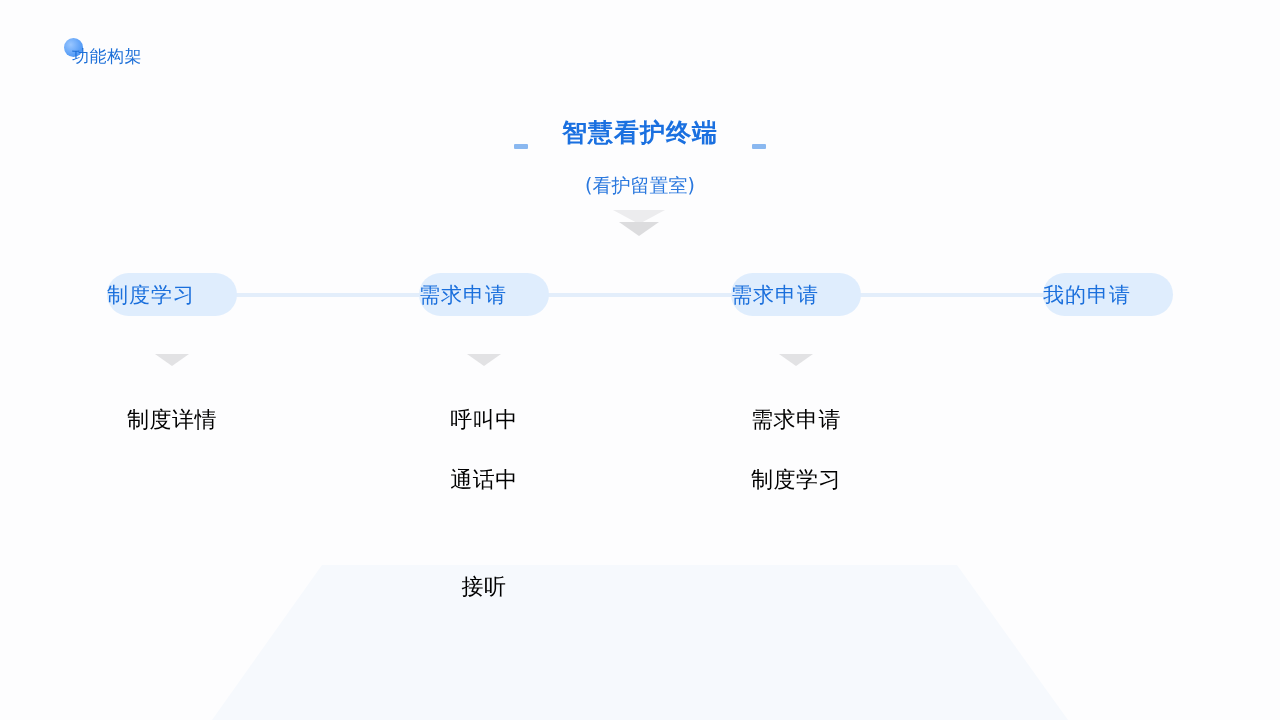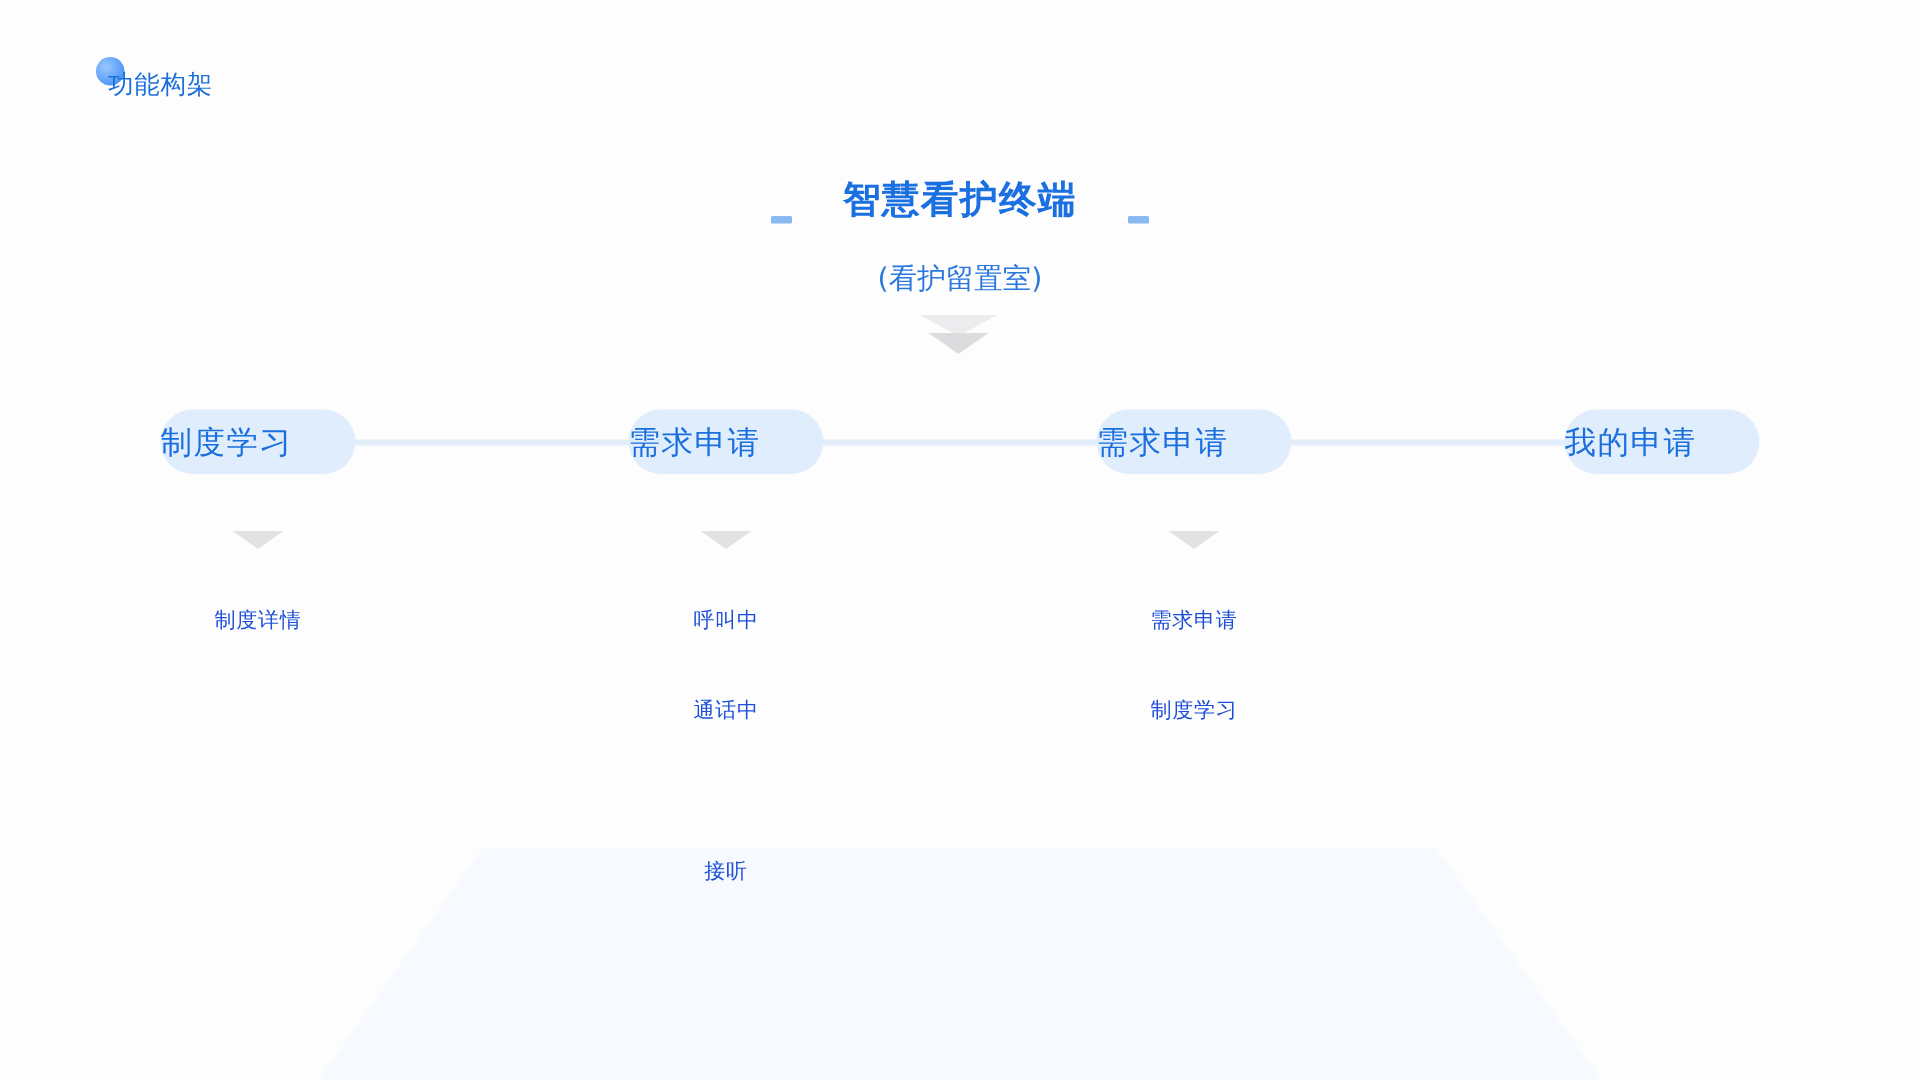--- a/index.html
+++ b/index.html
@@ -54,21 +54,21 @@
       display: flex; align-items: center; justify-content: flex-start;
       font-size: 21px; color: #1a6fdc; letter-spacing: 1px;
     }
     .chev-small {
       position: absolute; top: 354px; width: 0; height: 0;
       border-left: 17px solid transparent; border-right: 17px solid transparent;
       border-top: 12px solid #e2e2e4;
     }
     .sub-item {
       position: absolute; width: 160px; text-align: center;
-      font-size: 14px; color: #1d4ed8; letter-spacing: 0.5px;
+      font-size: 22px; color: #000000; letter-spacing: 0.5px;
     }
     .platform {
       position: absolute; left: 0; top: 0; width: 1280px; height: 720px;
       pointer-events: none;
     }
   </style>
 </head>
 <body>
 
 <svg class="platform" viewBox="0 0 1280 720">

